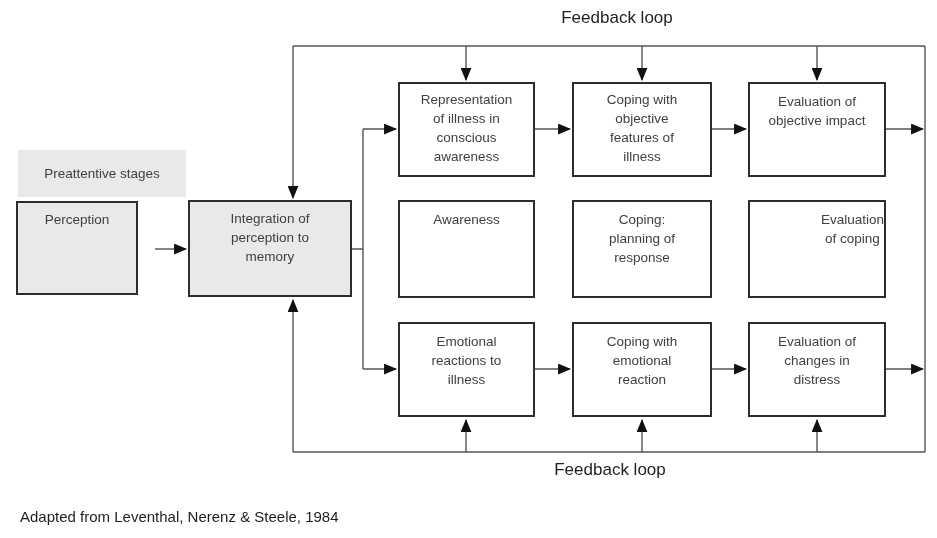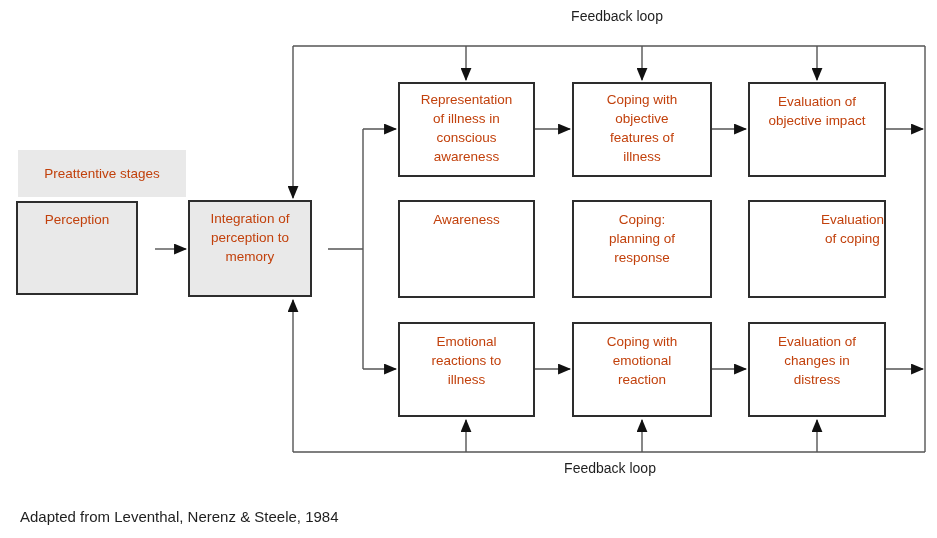--- a/index.html
+++ b/index.html
@@ -19,27 +19,27 @@
     display:flex;
     justify-content:center;
     align-items:flex-start;
     padding-top:8px;
     text-align:center;
   }
   .box-label{
     white-space:pre-line;
     font-size:13.5px;
     line-height:19px;
-    color:#c2410c;
+    color:#404040;
   }
   .shaded{background:#e9e9e9;}
   .noborder{border:none;align-items:center;padding-top:0;margin-top:40px;}
   .free-label{
     position:absolute;
-    font-size:14px;
+    font-size:17px;
     color:#1f1f1f;
     text-align:center;
   }
   .caption{
     position:absolute;
     font-size:15px;
     color:#1f1f1f;
   }
   #connectors{position:absolute;left:0;top:0;}
   .cline{stroke:#545454;stroke-width:1.4;fill:none;}
@@ -125,21 +125,21 @@
   <div class="free-label" style="left:510px;top:460px;width:200px;">Feedback loop</div>
   <div class="caption" style="left:20px;top:508px;">Adapted from Leventhal, Nerenz &amp; Steele, 1984</div>
 
   <div class="box shaded noborder" style="left:18px;top:110px;width:168px;height:47px;">
     <span class="box-label">Preattentive stages</span>
   </div>
 
   <div class="box shaded" style="left:16px;top:201px;width:122px;height:94px;padding-top:7px;">
     <span class="box-label">Perception</span>
   </div>
-  <div class="box shaded" style="left:188px;top:200px;width:124px;height:97px;padding-top:7px;">
+  <div class="box shaded" style="left:188px;top:200px;width:164px;height:97px;padding-top:7px;">
     <span class="box-label">Integration of
 perception to
 memory</span>
   </div>
 
   <div class="box" style="left:398px;top:82px;width:137px;height:95px;padding-top:6px;">
     <span class="box-label">Representation
 of illness in
 conscious
 awareness</span>

